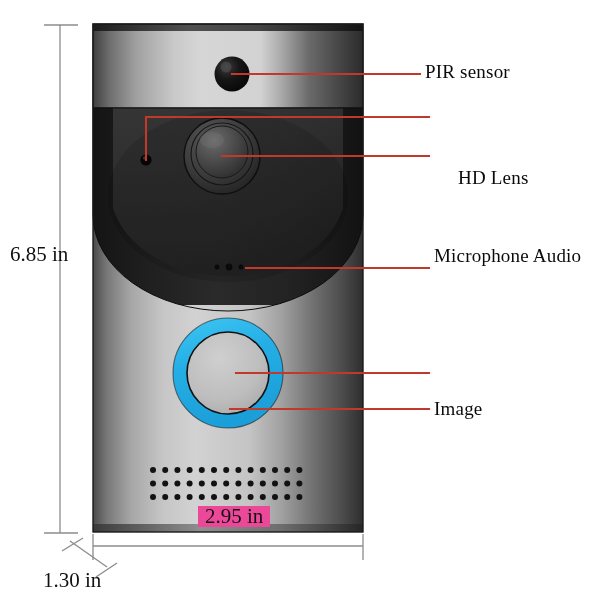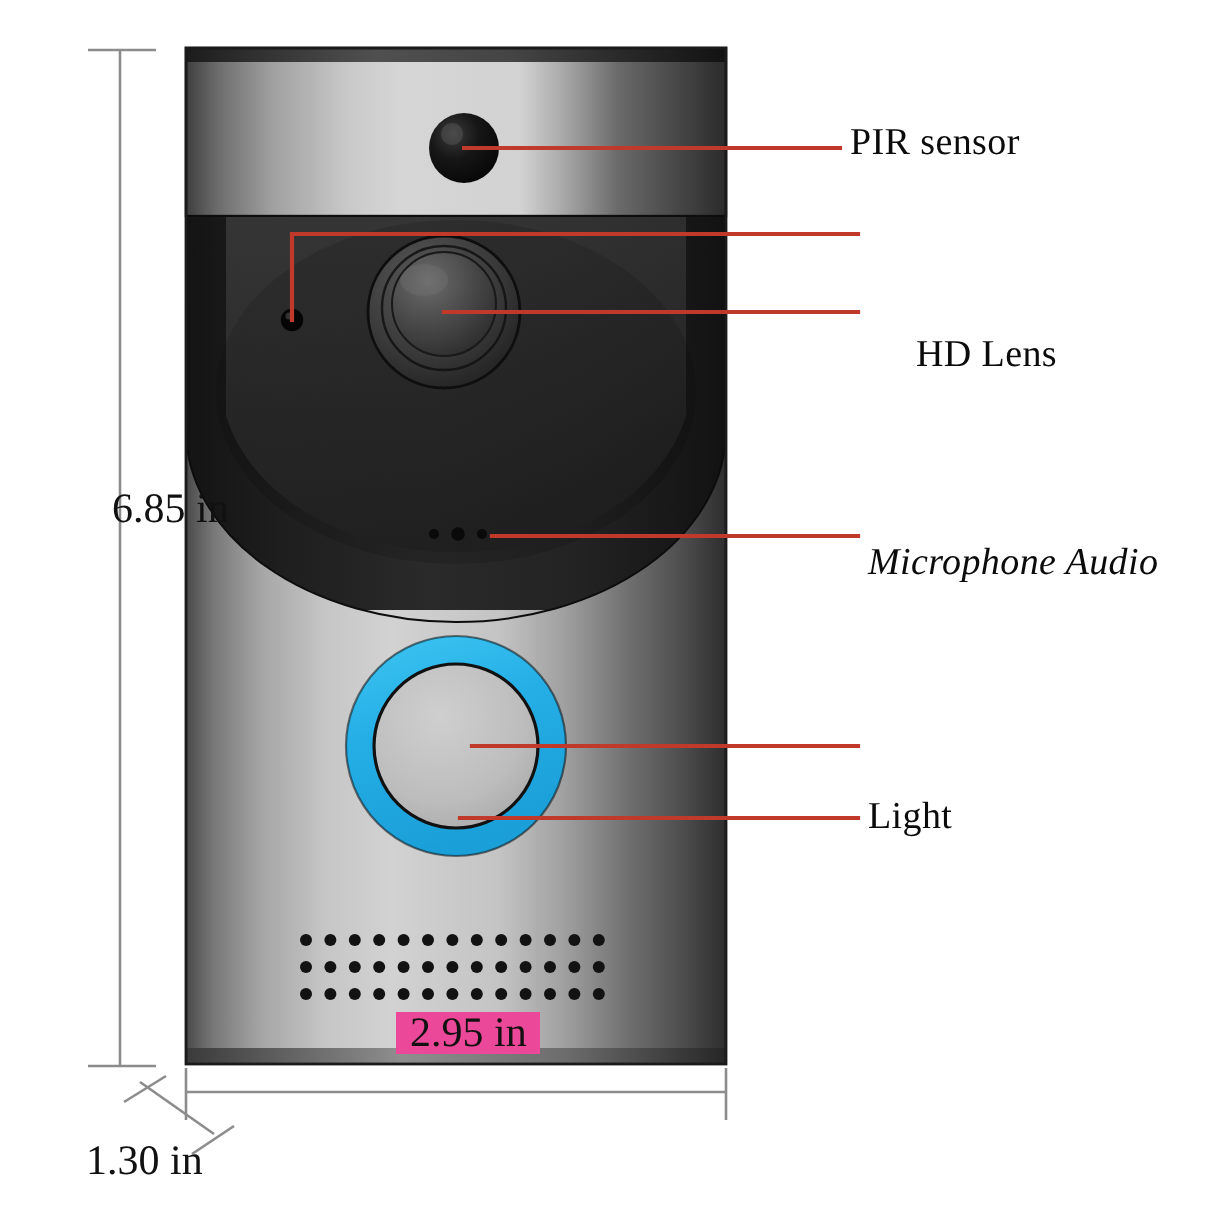--- a/index.html
+++ b/index.html
@@ -257,24 +257,24 @@
       <path d="M236,373 L429,373"></path>
       <path d="M230,409 L429,409"></path>
     </g>
   </svg>
 
   <div class="callout-label" style="left:425px; top:62px;">PIR sensor</div>
 
 
   <div class="callout-label" style="left:458px; top:146px;margin-top:22px;">HD Lens</div>
 
-  <div class="callout-label" style="left:434px; top:272px;font-style:italic;">Microphone Audio</div>
-
-
-  <div class="callout-label" style="left:434px; top:399px;">Light</div>
-
-  <div class="dim-label" style="left:10px; top:244px;margin-left:46px;">6.85 in</div>
+  <div class="callout-label" style="left:434px; top:246px;">Microphone Audio</div>
+
+
+  <div class="callout-label" style="left:434px; top:399px;">Image</div>
+
+  <div class="dim-label" style="left:10px; top:244px;">6.85 in</div>
 
   <div class="dim-label" style="left:198px; top:506px; background:#ec4899; padding:0 7px;">2.95 in</div>
 
   <div class="dim-label" style="left:10px; top:570px;margin-left:33px;">1.30 in</div>
 
 </div>
 
 </body></html>

